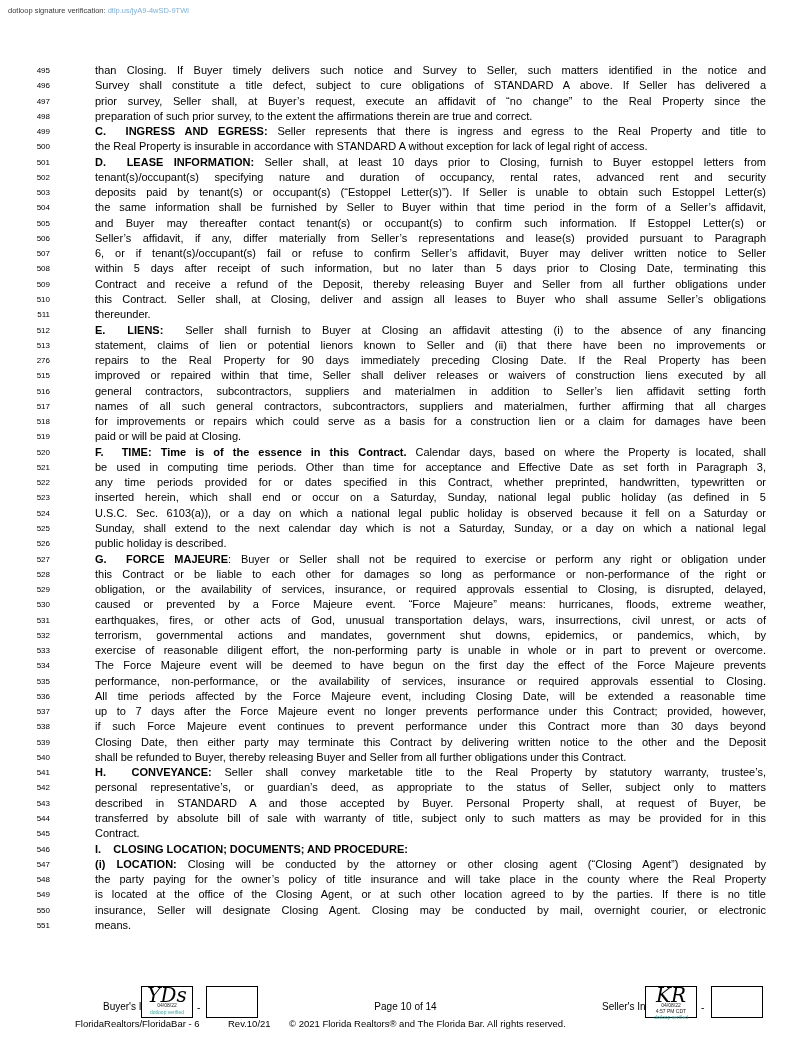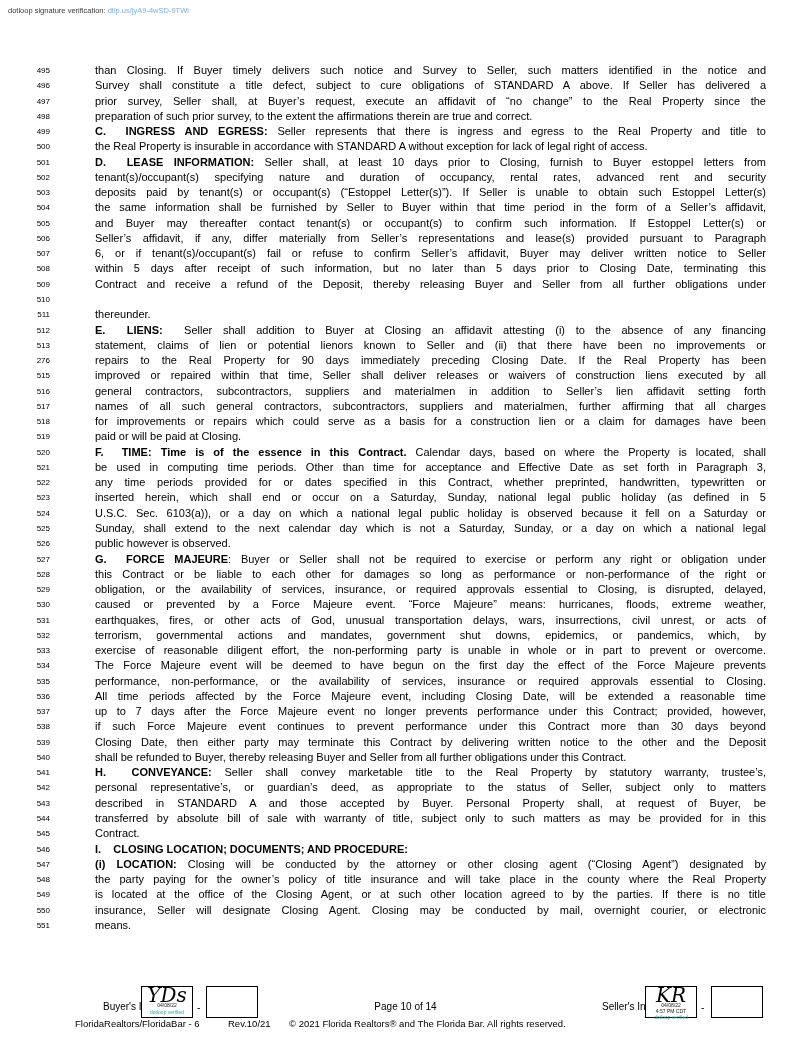--- a/index.html
+++ b/index.html
@@ -107,28 +107,29 @@
       <div class="doc-line">
         <span class="line-num">508</span>
         <span class="line-text"><span>within 5 days after receipt of such information, but no later than 5 days prior to Closing Date, terminating this</span></span>
       </div>
       <div class="doc-line">
         <span class="line-num">509</span>
         <span class="line-text"><span>Contract and receive a refund of the Deposit, thereby releasing Buyer and Seller from all further obligations under</span></span>
       </div>
       <div class="doc-line">
         <span class="line-num">510</span>
+        <span class="line-text"><span>this Contract. Seller shall, at Closing, deliver and assign all leases to Buyer who shall assume Seller’s obligations</span></span>
       </div>
       <div class="doc-line last">
         <span class="line-num">511</span>
         <span class="line-text"><span>thereunder.</span></span>
       </div>
       <div class="doc-line">
         <span class="line-num">512</span>
-        <span class="line-text"><span class="b">E.&nbsp; LIENS:&nbsp; </span><span>Seller shall addition to Buyer at Closing an affidavit attesting (i) to the absence of any financing</span></span>
+        <span class="line-text"><span class="b">E.&nbsp; LIENS:&nbsp; </span><span>Seller shall furnish to Buyer at Closing an affidavit attesting (i) to the absence of any financing</span></span>
       </div>
       <div class="doc-line">
         <span class="line-num">513</span>
         <span class="line-text"><span>statement, claims of lien or potential lienors known to Seller and (ii) that there have been no improvements or</span></span>
       </div>
       <div class="doc-line">
         <span class="line-num">276</span>
         <span class="line-text"><span>repairs to the Real Property for 90 days immediately preceding Closing Date. If the Real Property has been</span></span>
       </div>
       <div class="doc-line">
@@ -170,21 +171,21 @@
       <div class="doc-line">
         <span class="line-num">524</span>
         <span class="line-text"><span>U.S.C. Sec. 6103(a)), or a day on which a national legal public holiday is observed because it fell on a Saturday or</span></span>
       </div>
       <div class="doc-line">
         <span class="line-num">525</span>
         <span class="line-text"><span>Sunday, shall extend to the next calendar day which is not a Saturday, Sunday, or a day on which a national legal</span></span>
       </div>
       <div class="doc-line last">
         <span class="line-num">526</span>
-        <span class="line-text"><span>public however is observed.</span></span>
+        <span class="line-text"><span>public holiday is described.</span></span>
       </div>
       <div class="doc-line">
         <span class="line-num">527</span>
         <span class="line-text"><span class="b">G.&nbsp; FORCE MAJEURE</span><span>: Buyer or Seller shall not be required to exercise or perform any right or obligation under</span></span>
       </div>
       <div class="doc-line">
         <span class="line-num">528</span>
         <span class="line-text"><span>this Contract or be liable to each other for damages so long as performance or non-performance of the right or</span></span>
       </div>
       <div class="doc-line">

